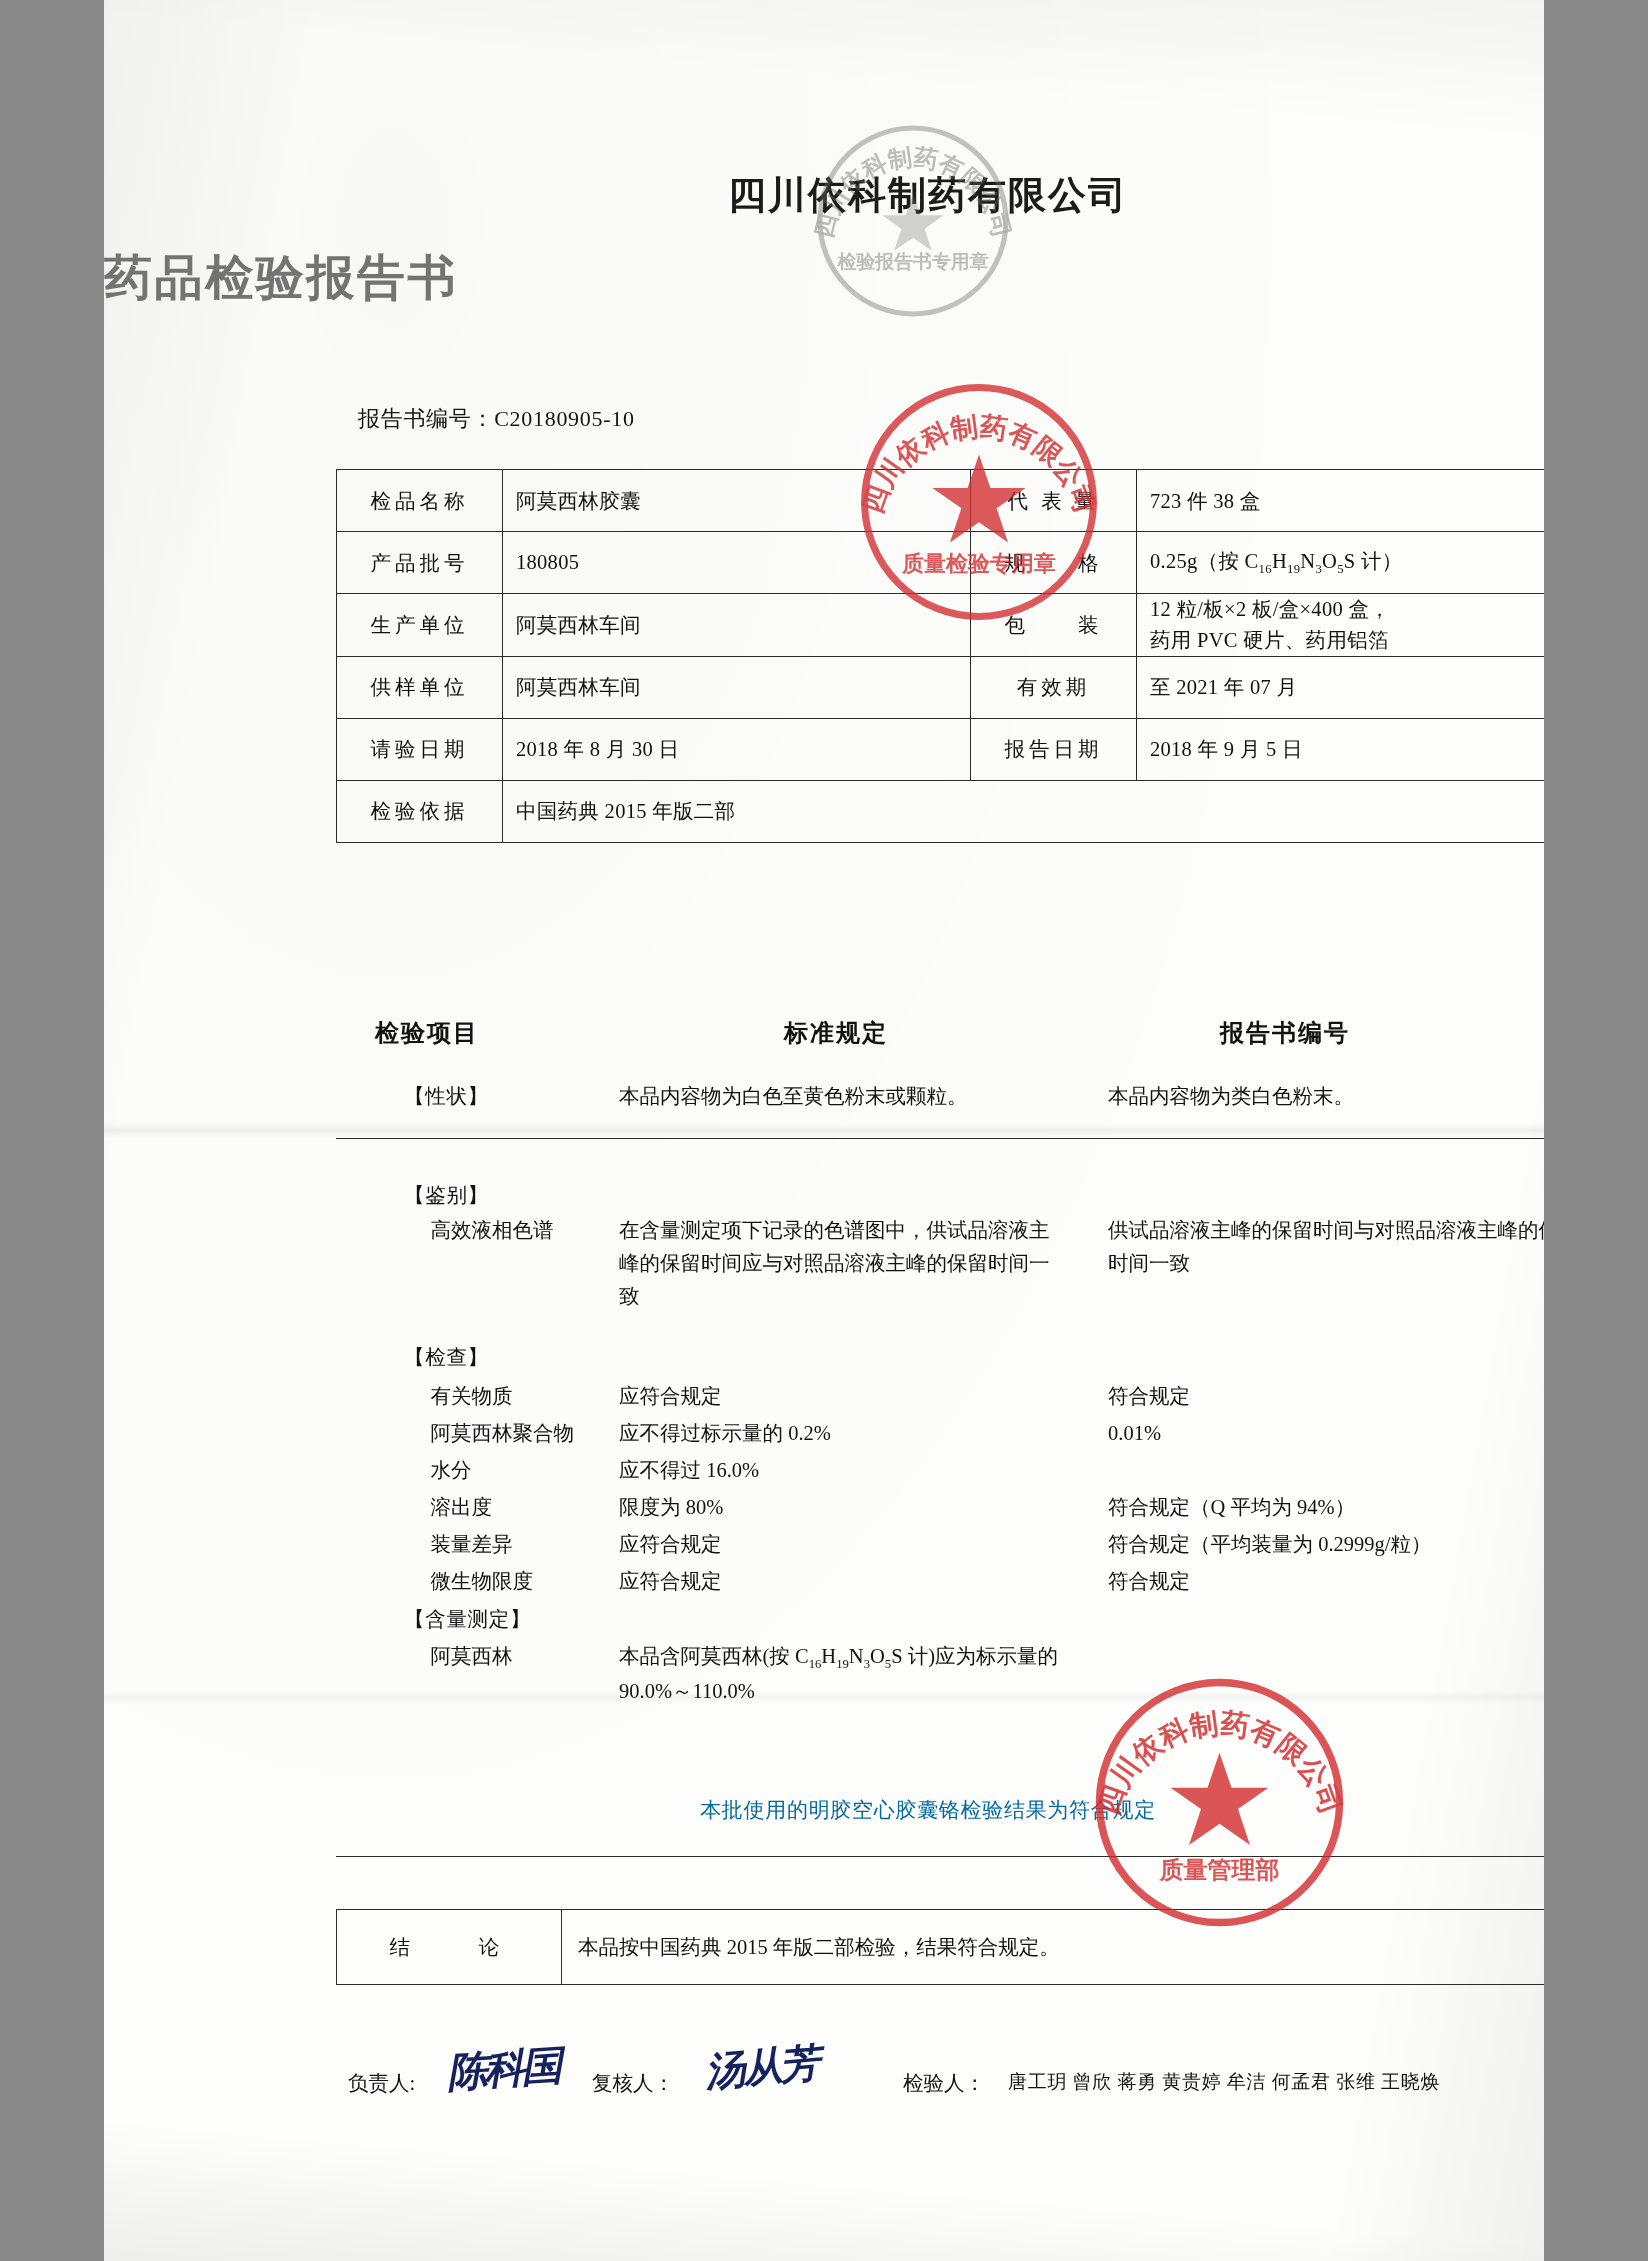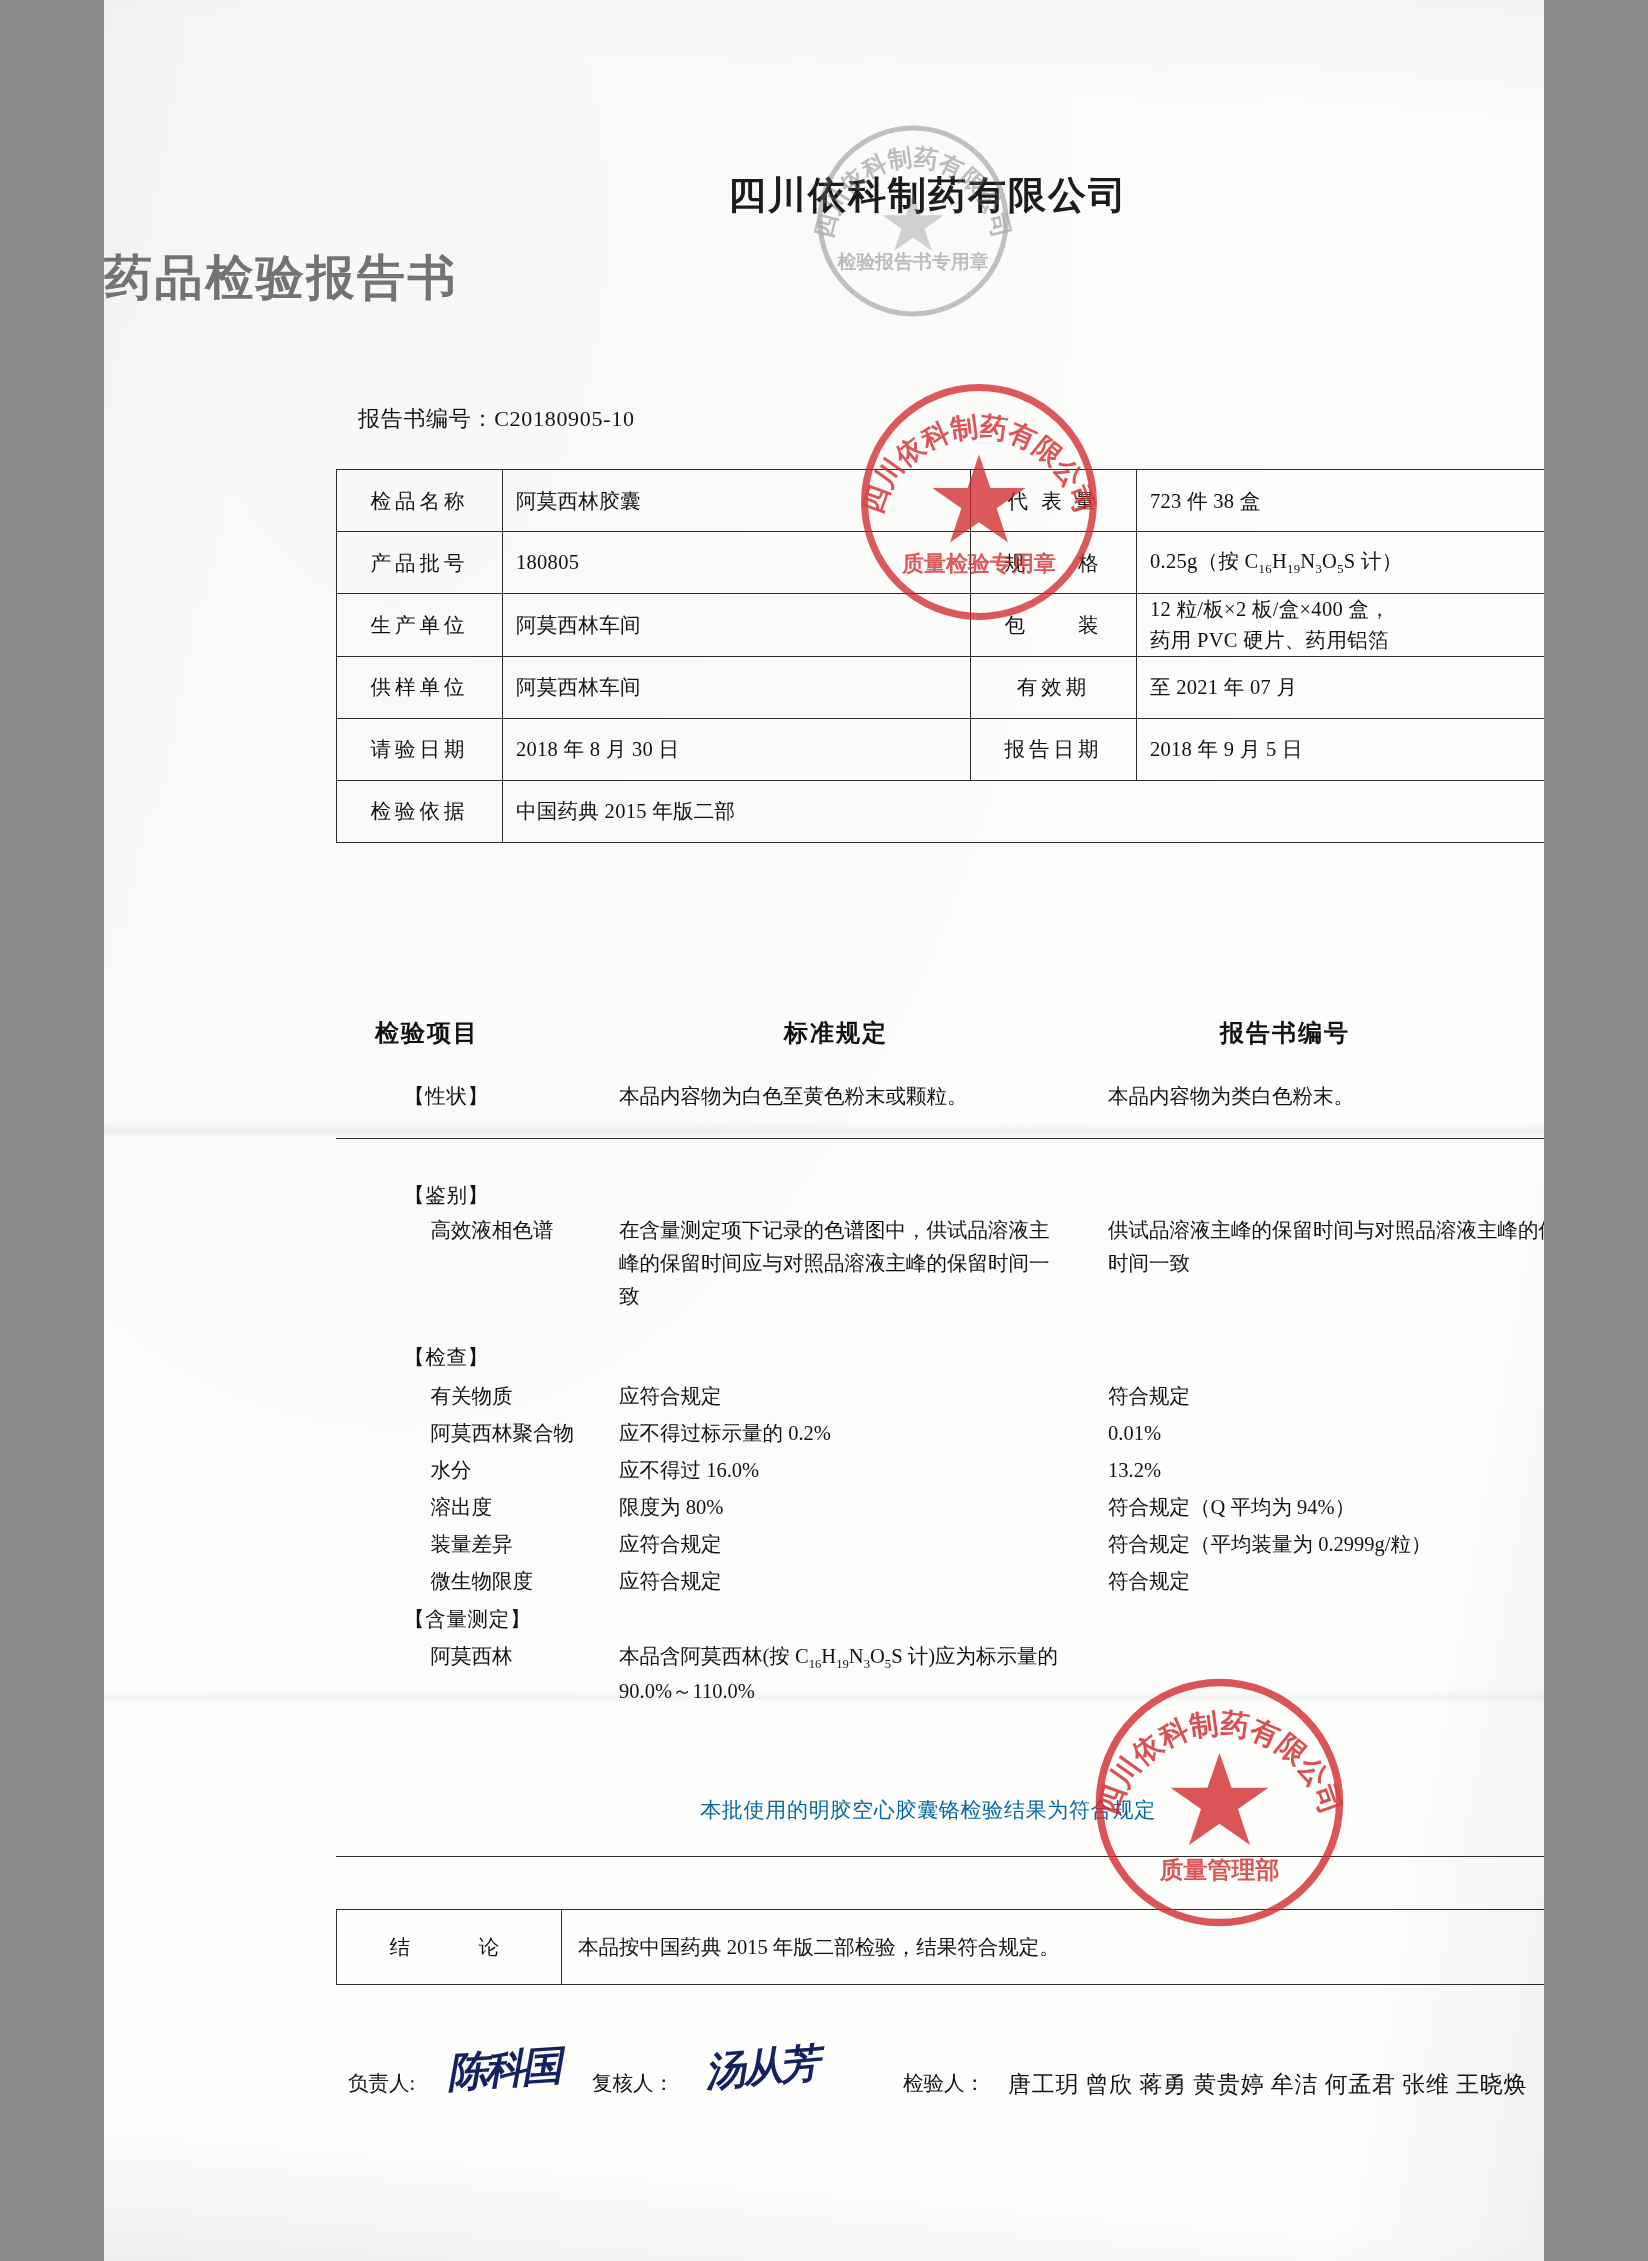--- a/index.html
+++ b/index.html
@@ -193,21 +193,21 @@
     color: #121212;
   }
   .sig-row .lbl { position: absolute; top: 14.5px; }
   .sig-a { left: 0px; }
   .sig-b { left: 244px; }
   .sig-c { left: 555px; }
   .sig-names {
     position: absolute;
     left: 660px;
     top: 14.5px;
-    font-size: 23px;
+    font-size: 19px;
     letter-spacing: 0.7px;
     white-space: nowrap;
   }
   .handwrite {
     position: absolute;
     font-family: "Liberation Serif", "DejaVu Serif", serif;
     font-style: italic;
     font-weight: bold;
     color: #15225e;
     white-space: nowrap;
@@ -331,21 +331,20 @@
     <div class="sec c-item indent" style="top:1380px;">有关物质</div>
     <div class="sec c-std" style="top:1380px;">应符合规定</div>
     <div class="sec c-res" style="top:1380px;">符合规定</div>
 
     <div class="sec c-item indent" style="top:1417px;">阿莫西林聚合物</div>
     <div class="sec c-std" style="top:1417px;">应不得过标示量的 0.2%</div>
     <div class="sec c-res" style="top:1417px;">0.01%</div>
 
     <div class="sec c-item indent" style="top:1454px;">水分</div>
     <div class="sec c-std" style="top:1454px;">应不得过 16.0%</div>
-    <div class="sec c-res" style="top:1454px;">13.2%</div>
 
     <div class="sec c-item indent" style="top:1491px;">溶出度</div>
     <div class="sec c-std" style="top:1491px;">限度为 80%</div>
     <div class="sec c-res" style="top:1491px;">符合规定（Q 平均为 94%）</div>
 
     <div class="sec c-item indent" style="top:1528px;">装量差异</div>
     <div class="sec c-std" style="top:1528px;">应符合规定</div>
     <div class="sec c-res" style="top:1528px;">符合规定（平均装量为 0.2999g/粒）</div>
 
     <div class="sec c-item indent" style="top:1565px;">微生物限度</div>

